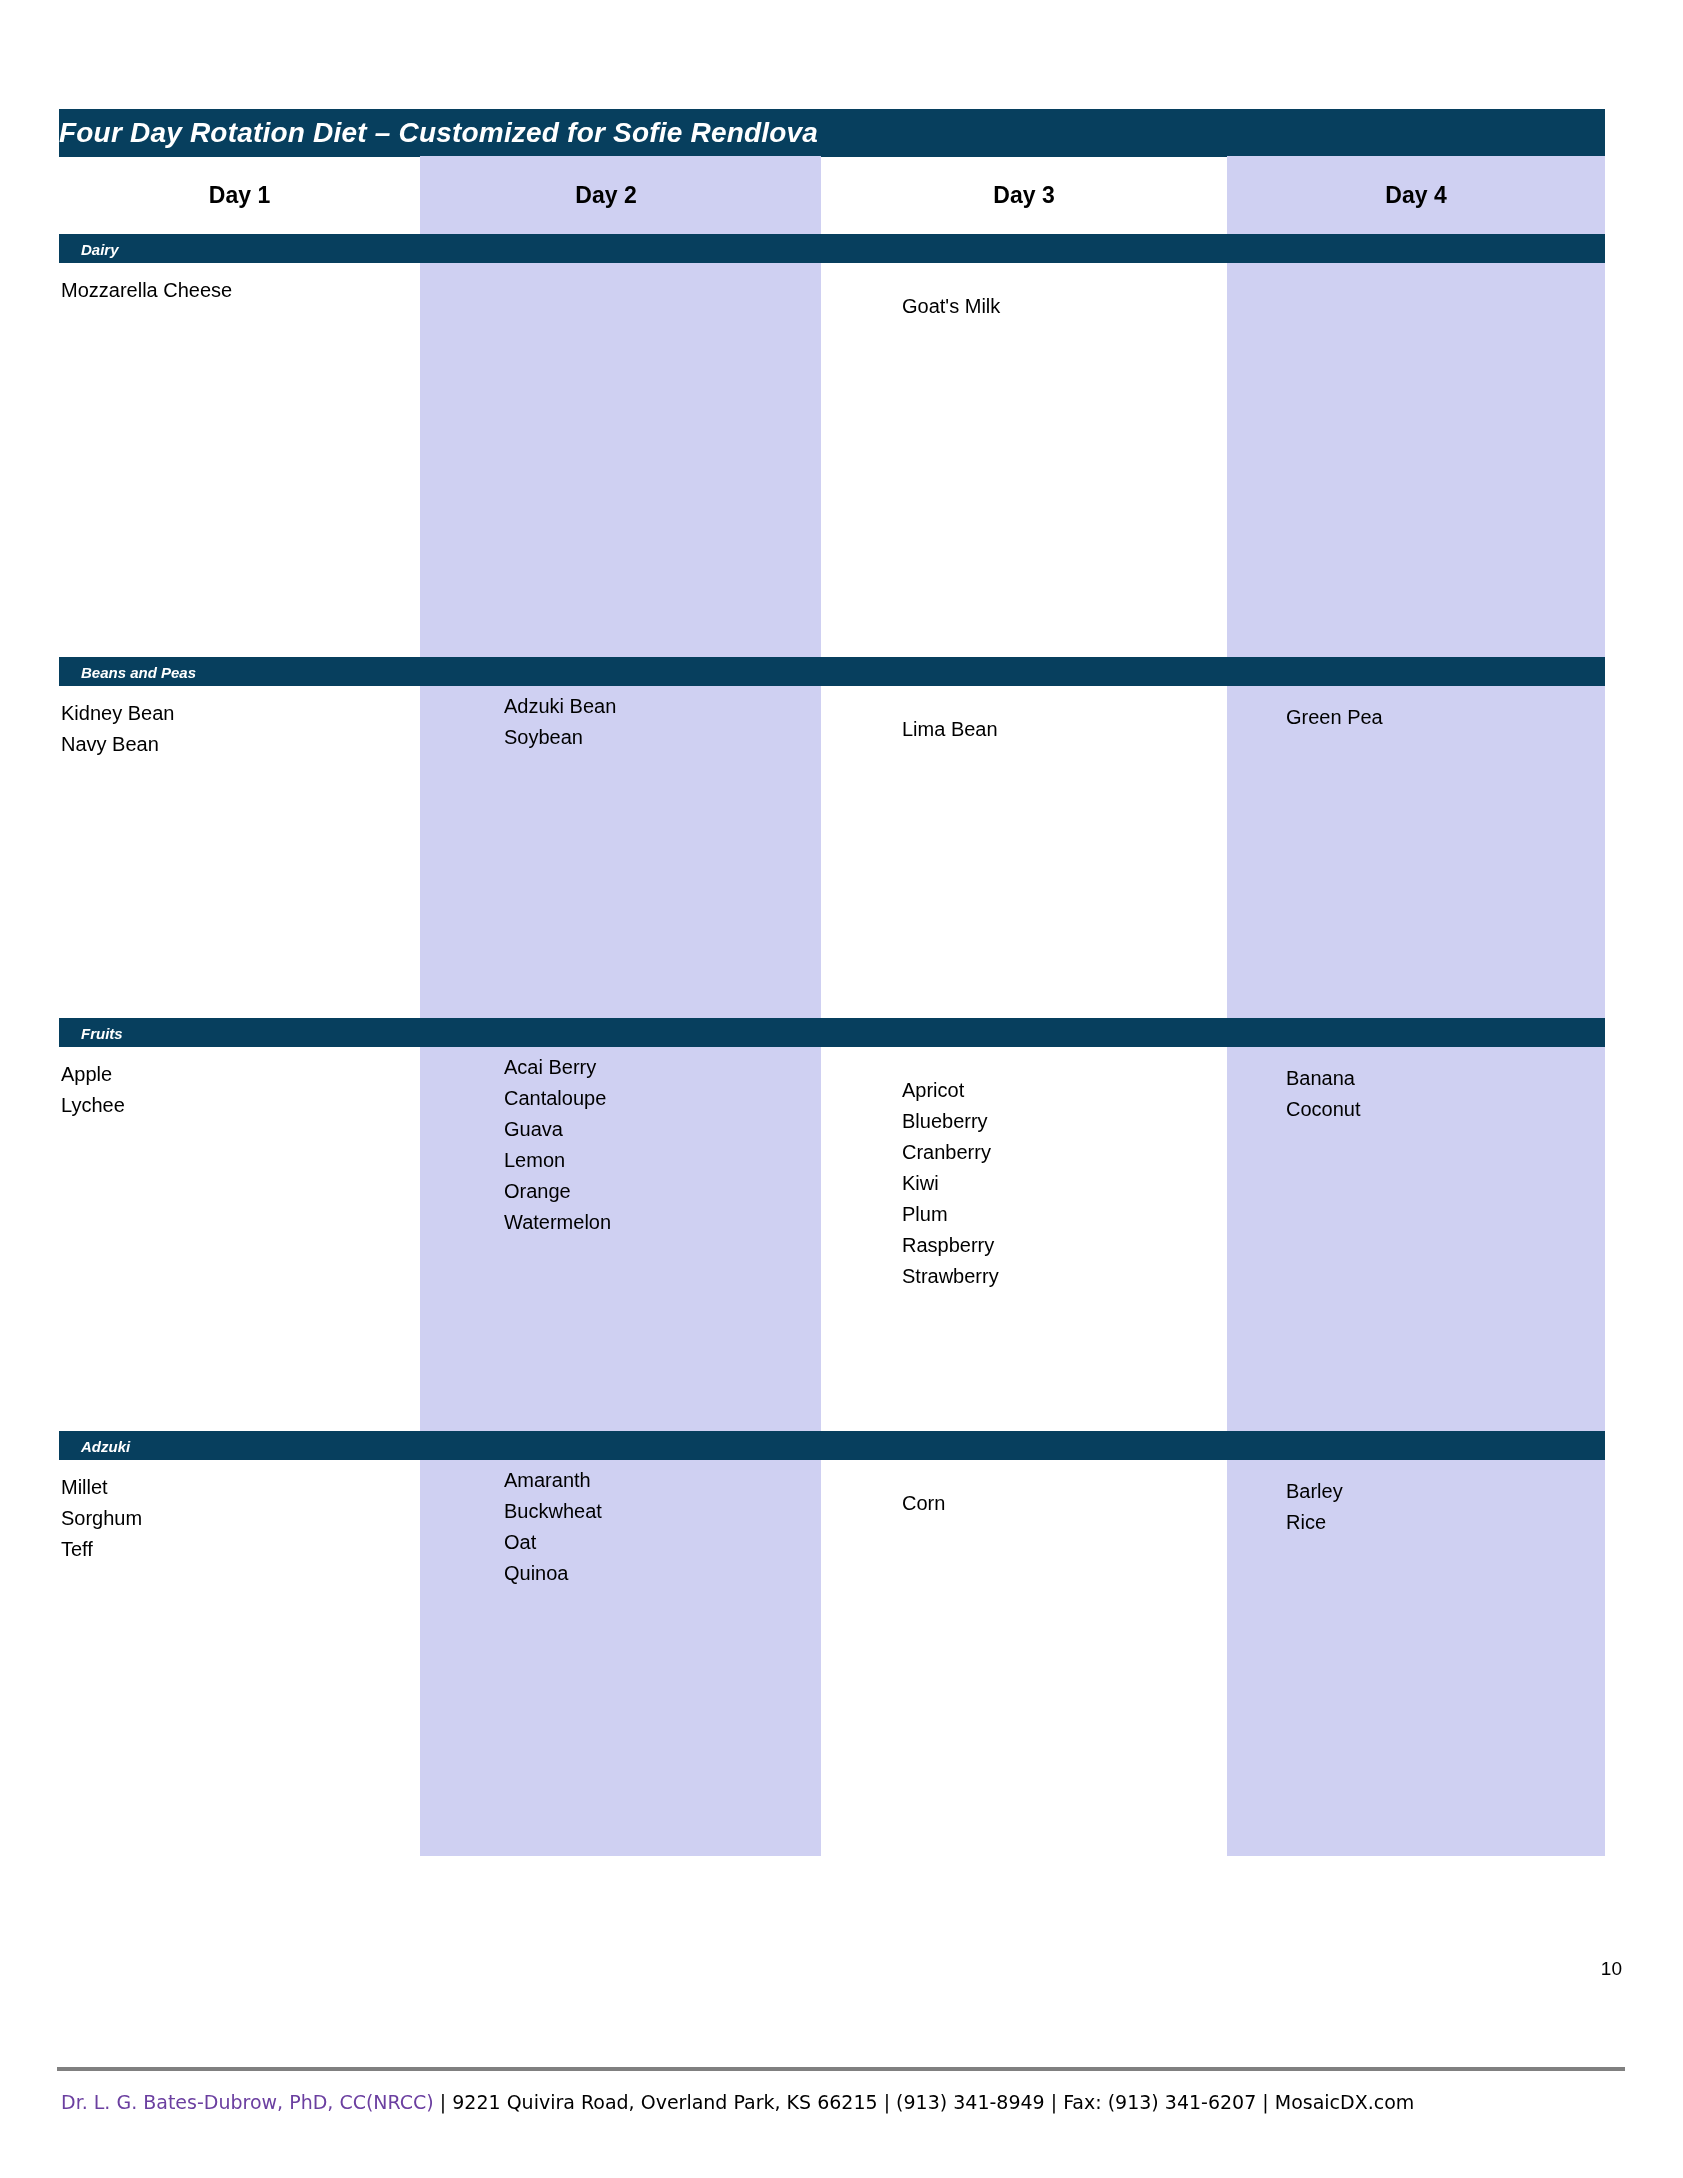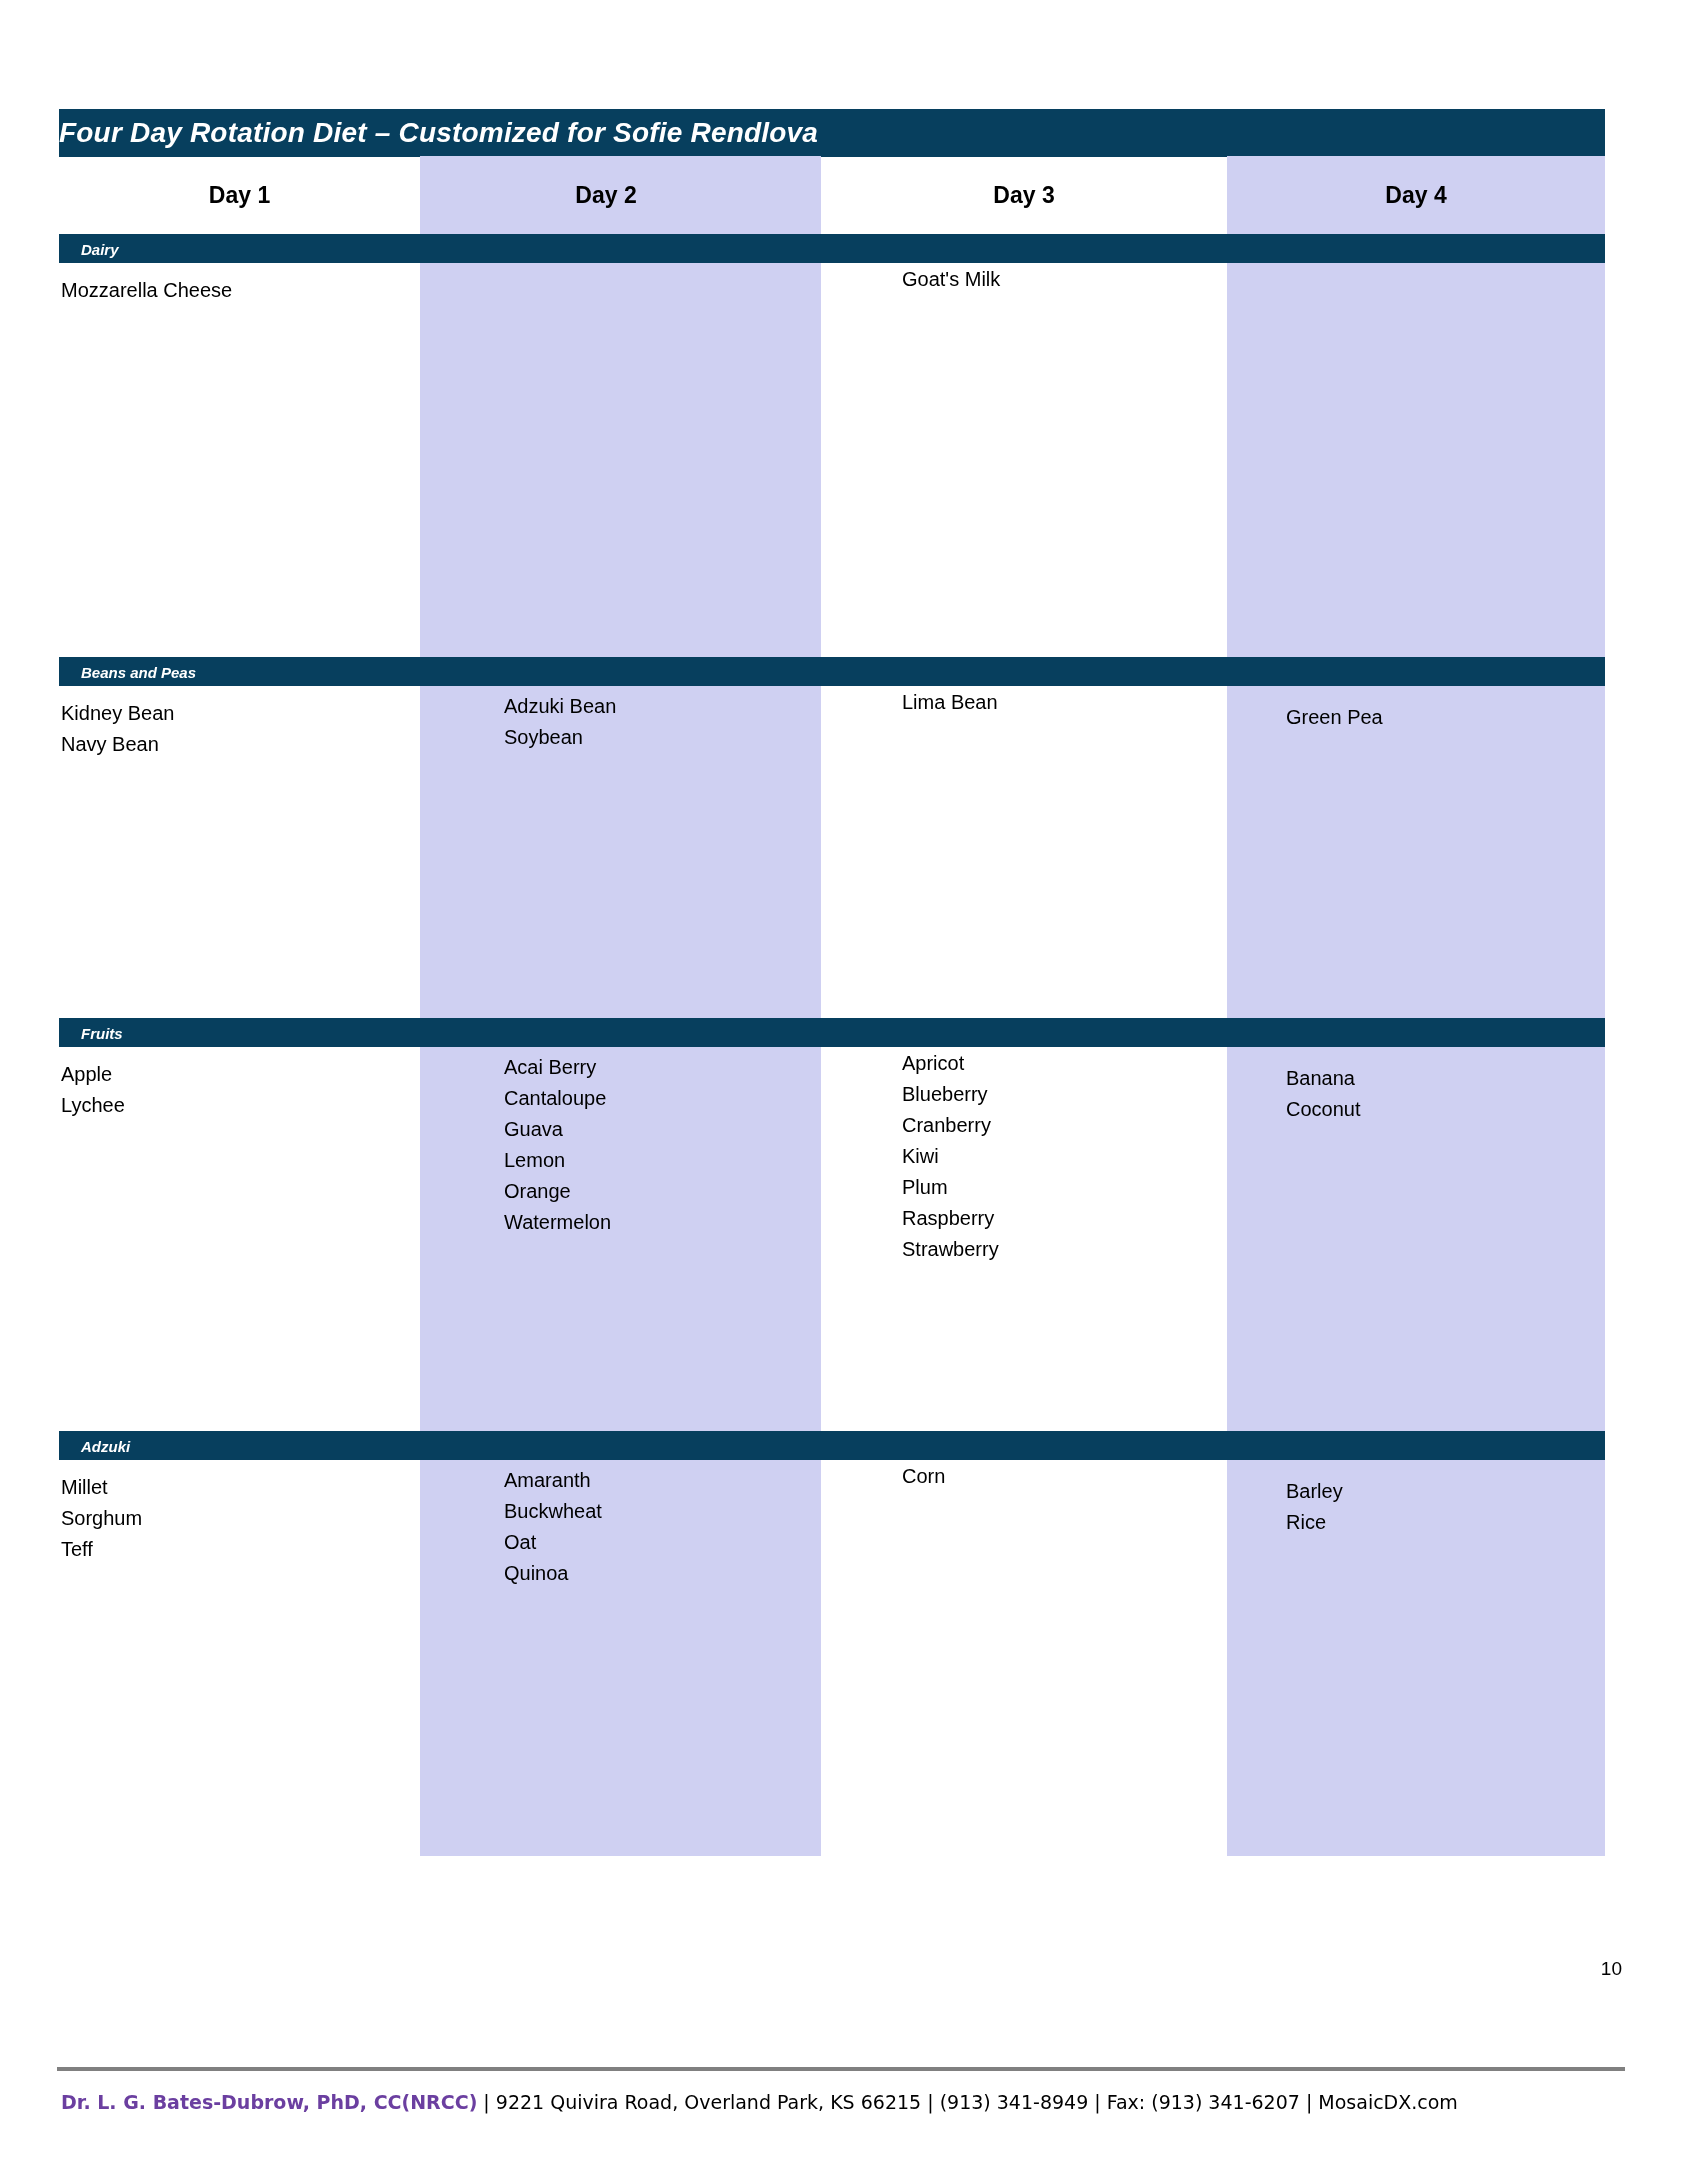--- a/index.html
+++ b/index.html
@@ -120,21 +120,21 @@
     padding: 0;
   }
   .col li {
     font-size: 20px;
     line-height: 31px;
     color: #000000;
     white-space: nowrap;
   }
   .c1 { left: 0px;    width: 361px; padding-left: 2px;  padding-top: 12px; }
   .c2 { left: 361px;  width: 401px; padding-left: 84px; padding-top: 5px; }
-  .c3 { left: 762px;  width: 406px; padding-left: 81px; padding-top: 1px; }
+  .c3 { left: 762px;  width: 406px; padding-left: 81px; padding-top: 8px; margin-top: 20px; }
   .c4 { left: 1168px; width: 378px; padding-left: 59px; padding-top: 16px; }
 
   
   .page-number {
     position: absolute;
     right: 61px;
     top: 1958px;
     font-size: 19px;
     color: #000000;
   }
@@ -152,21 +152,21 @@
     position: absolute;
     left: 61px;
     top: 2091px;
     font-size: 19px;
     color: #000000;
     white-space: nowrap;
     font-family: "DejaVu Sans", sans-serif;
   }
   .footer-text .doctor {
     color: #6B3FA0;
-    font-weight: bold;
+    font-weight: normal;
   }
 </style>
 </head>
 <body>
 
 <div class="page">
 
   <div class="title-bar">
     <span class="title-text">Four Day Rotation Diet – Customized for Sofie Rendlova</span>
   </div>

